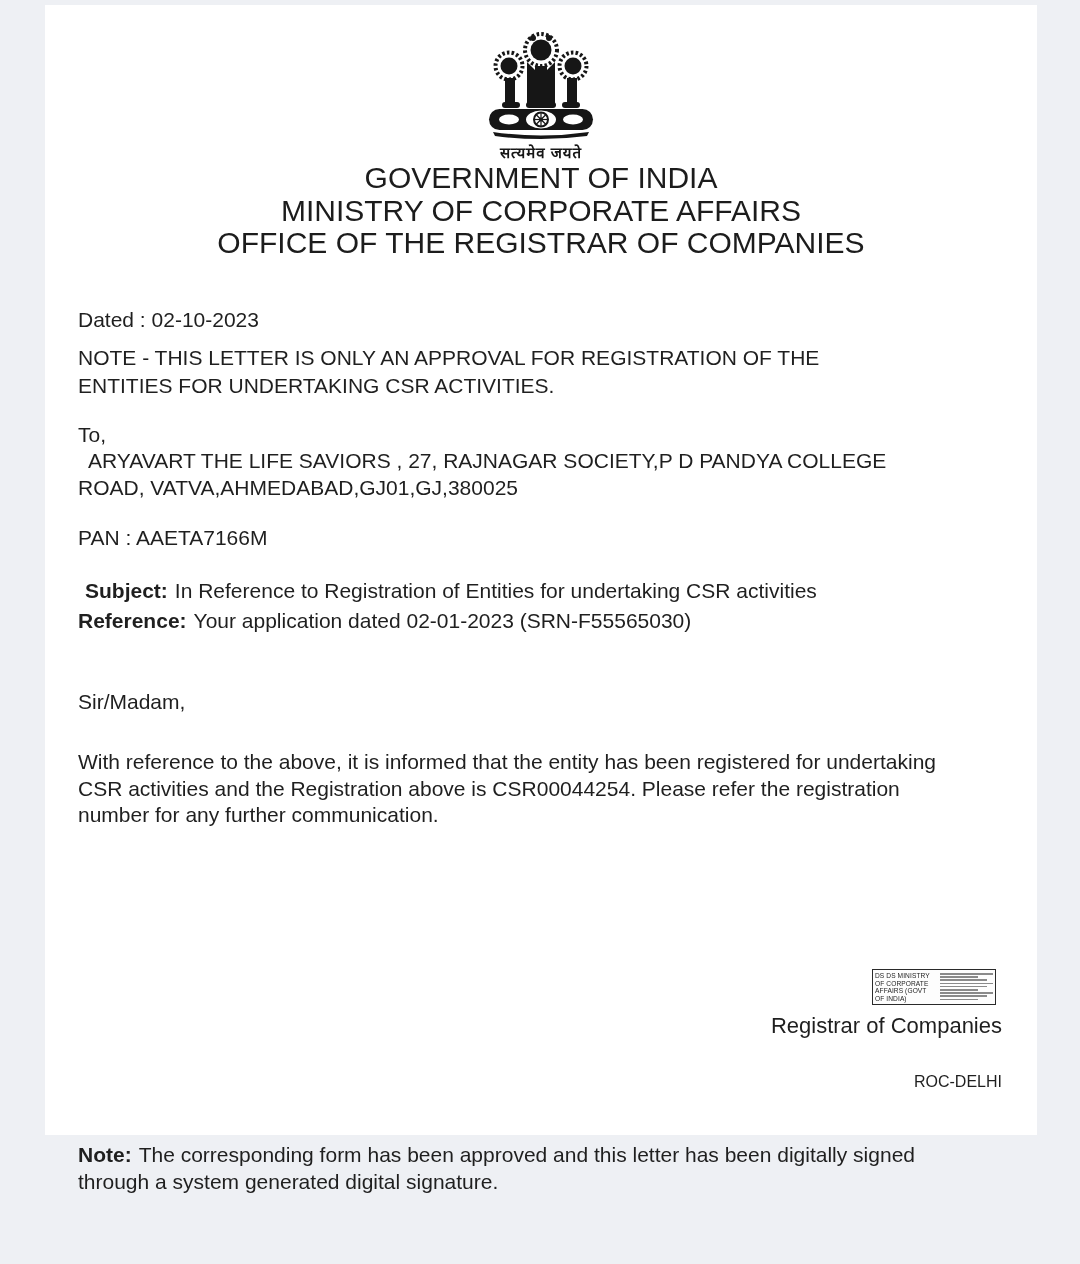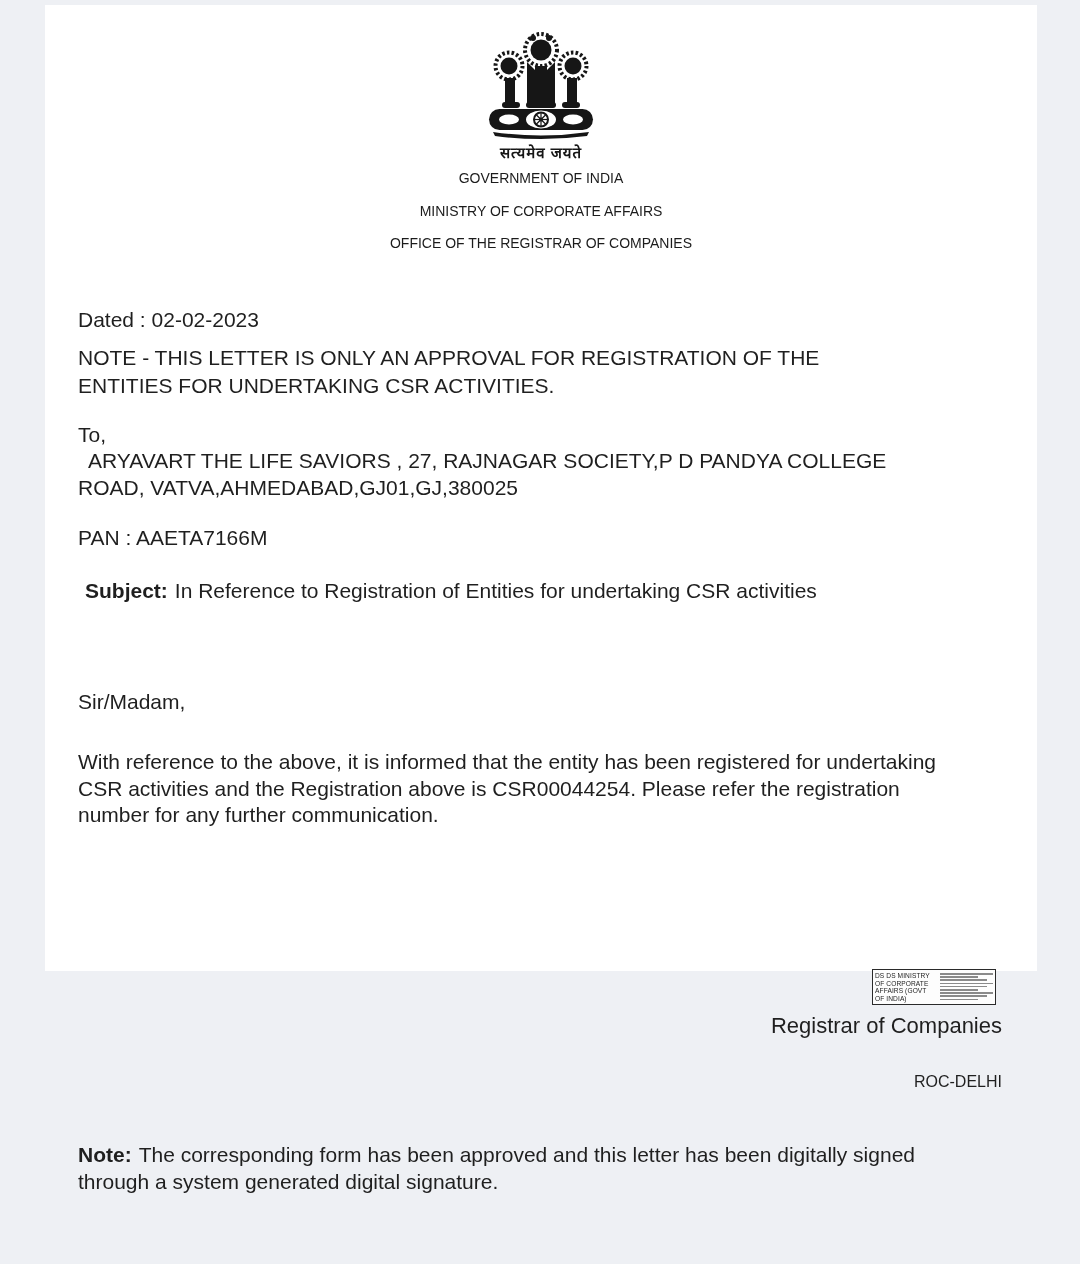--- a/index.html
+++ b/index.html
@@ -7,36 +7,36 @@
   body {
     background: #eef0f4;
     font-family: "Liberation Sans", "DejaVu Sans", sans-serif;
     color: #1f1f1f;
     position: relative;
     overflow: hidden;
   }
   .paper {
     position: absolute;
     left: 45px; top: 5px;
-    width: 992px; height: 966px;
+    width: 992px; height: 1130px;
     background: #ffffff;
   }
   .abs { position: absolute; }
   .center { left: 0; right: 0; text-align: center; }
   .emblem-wrap { top: 23px; }
   .motto {
     top: 137px;
     font-size: 15px;
     font-weight: 600;
     letter-spacing: 1px;
     color: #161616;
   }
   .hdr {
     top: 157px;
-    font-size: 14px;
+    font-size: 30px;
     line-height: 32.5px;
     color: #1c1c1c;
   }
   .bodytxt { font-size: 21px; line-height: 27px; }
   .left-col { left: 33px; }
   .dated      { top: 301px; }
   .note-caps  { top: 339px; line-height: 27.5px; }
   .to-label   { top: 416px; }
   .address    { top: 442px; }
   .address .indent { padding-left: 10px; text-align: right; }
@@ -116,37 +116,40 @@
     </svg>
   </div>
   <div class="abs center motto">सत्यमेव जयते</div>
 
   <div class="abs center hdr">
     <div>GOVERNMENT OF INDIA</div>
     <div>MINISTRY OF CORPORATE AFFAIRS</div>
     <div>OFFICE OF THE REGISTRAR OF COMPANIES</div>
   </div>
 
-  <div class="abs left-col bodytxt dated">Dated : 02-02-2023</div>
+  <div class="abs left-col bodytxt dated">Dated : 02-10-2023</div>
 
   <div class="abs left-col bodytxt note-caps">
     <div>NOTE - THIS LETTER IS ONLY AN APPROVAL FOR REGISTRATION OF THE</div>
     <div>ENTITIES FOR UNDERTAKING CSR ACTIVITIES.</div>
   </div>
 
   <div class="abs left-col bodytxt to-label">To,</div>
   <div class="abs left-col bodytxt address">
     <div class="indent">ARYAVART THE LIFE SAVIORS , 27, RAJNAGAR SOCIETY,P D PANDYA COLLEGE</div>
     <div>ROAD, VATVA,AHMEDABAD,GJ01,GJ,380025</div>
   </div>
 
   <div class="abs left-col bodytxt pan">PAN : AAETA7166M</div>
 
   <div class="abs left-col bodytxt subject">
     <span class="b">Subject:</span><span>In Reference to Registration of Entities for undertaking CSR activities</span>
+  </div>
+  <div class="abs left-col bodytxt reference">
+    <span class="b">Reference:</span><span>Your application dated 02-01-2023 (SRN-F55565030)</span>
   </div>
 
   <div class="abs left-col bodytxt salutation">Sir/Madam,</div>
 
   <div class="abs left-col bodytxt bodypara">
     <div>With reference to the above, it is informed that the entity has been registered for undertaking</div>
     <div>CSR activities and the Registration above is CSR00044254. Please refer the registration</div>
     <div>number for any further communication.</div>
   </div>
 

